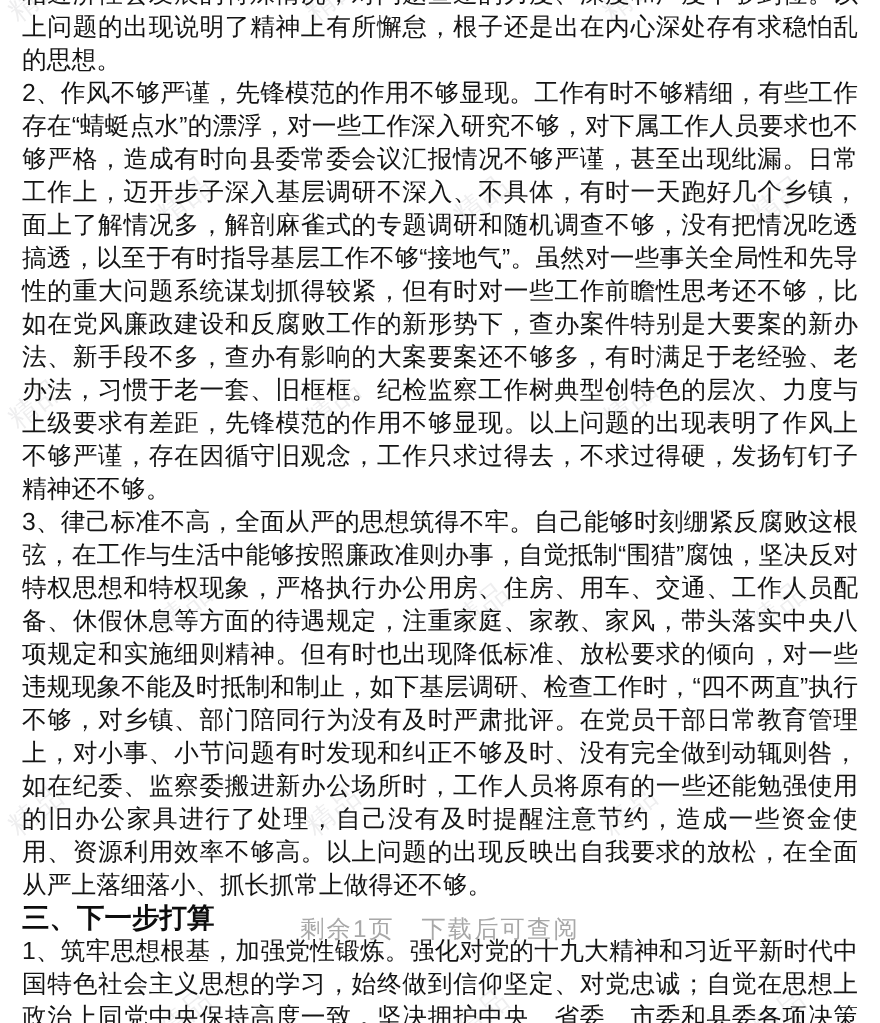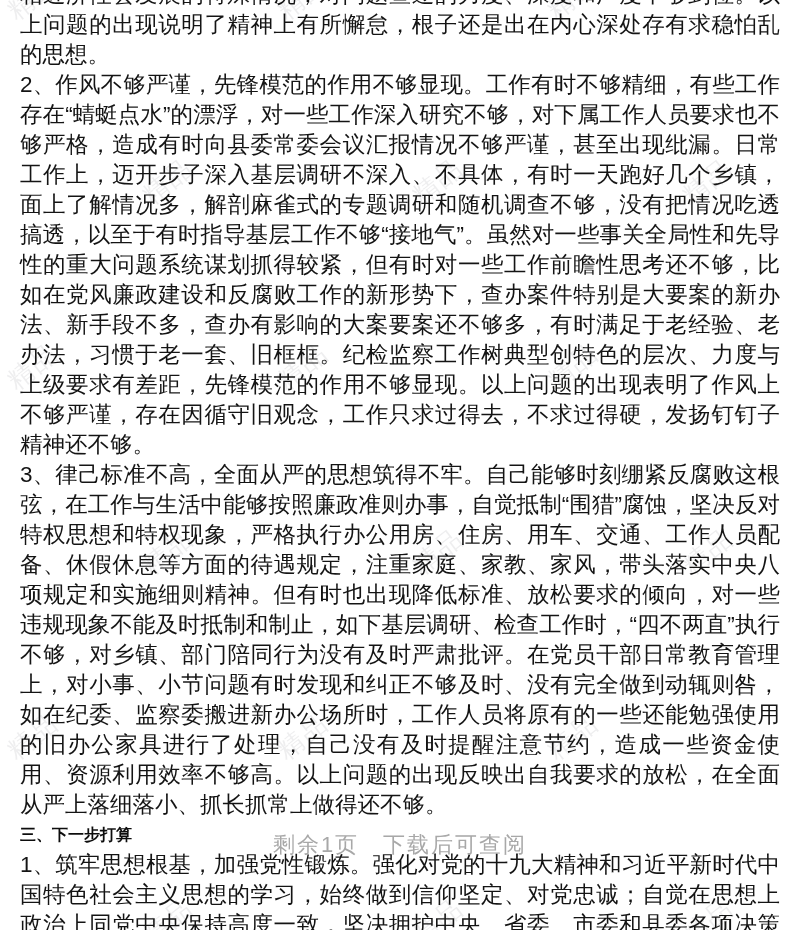--- a/index.html
+++ b/index.html
@@ -66,21 +66,21 @@
     text-align: justify;
     text-justify: inter-character;
     text-align-last: left;
     color: #141414;
     font-weight: 400;
   }
 
   h3.heading {
     margin: 0;
     padding: 0 20px;
-    font-size: 16px;
+    font-size: 25px;
     line-height: 30px;
     font-weight: 700;
     color: #0d0d0d;
     text-align: left;
   }
 
   
   .footer-notice {
     position: absolute;
     left: 0;

